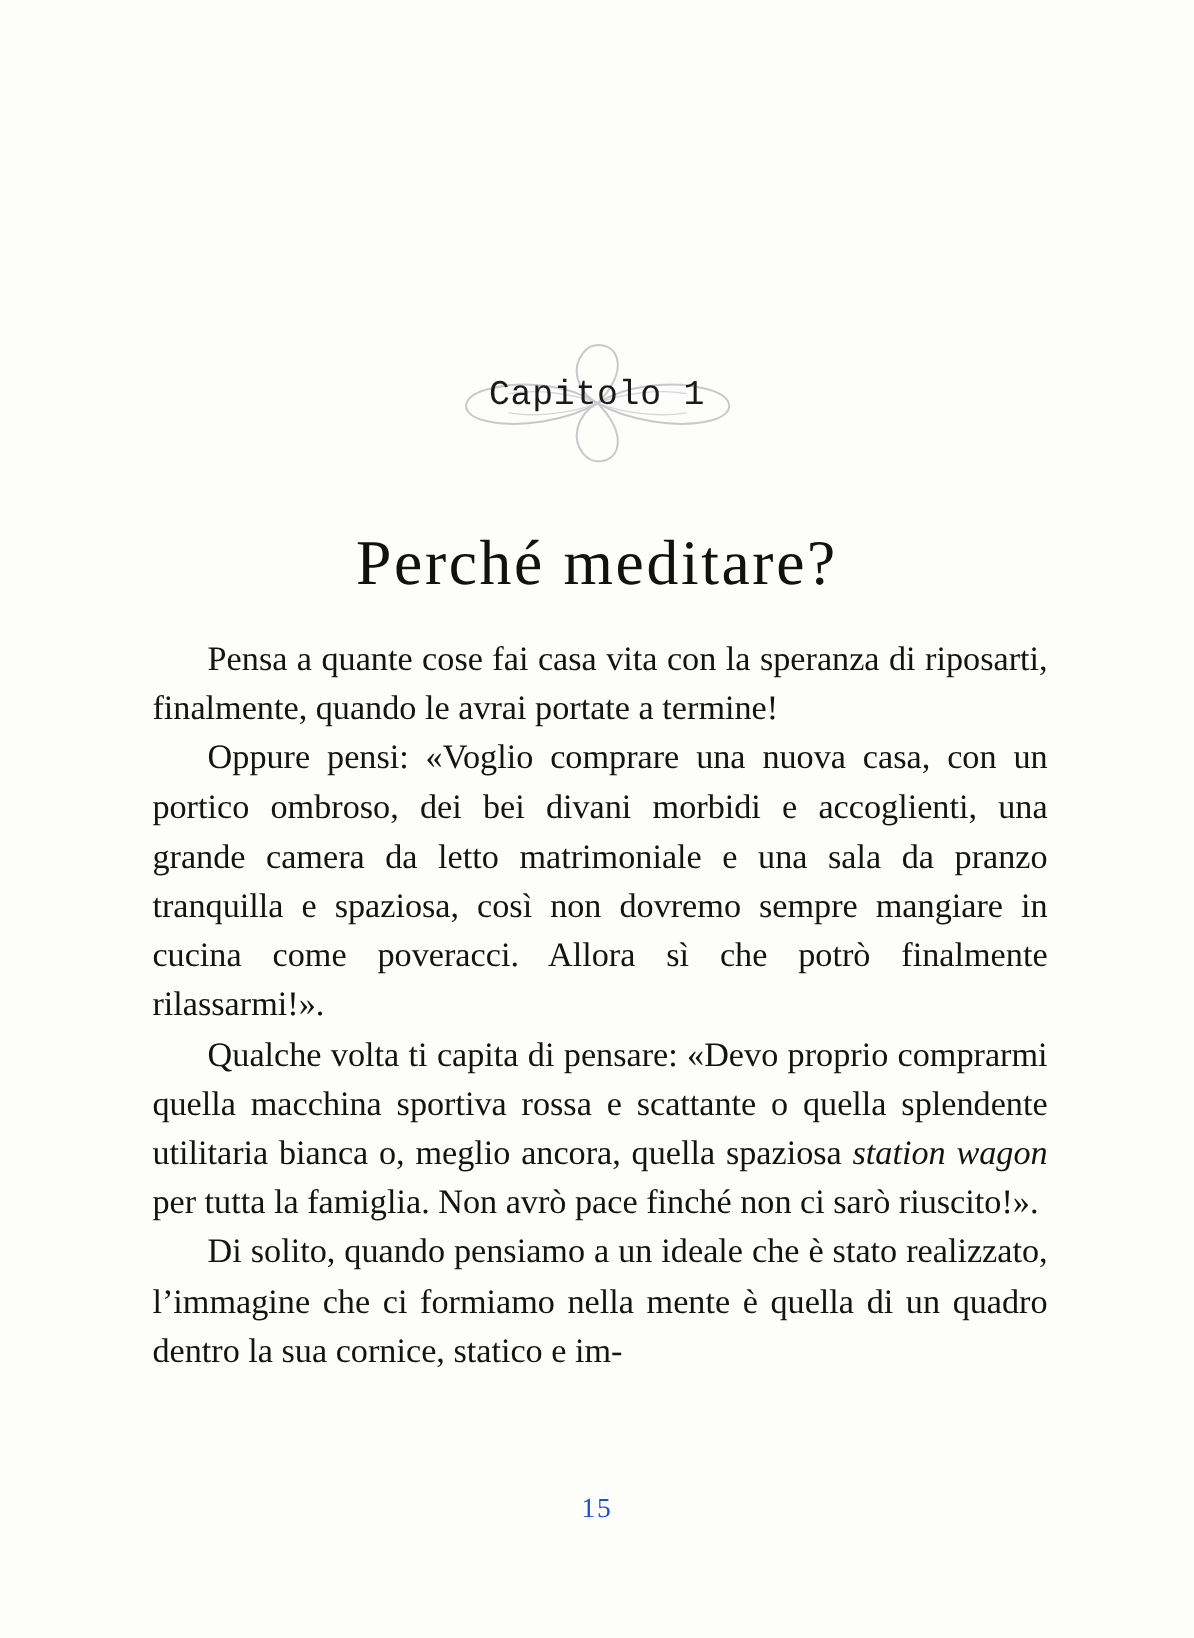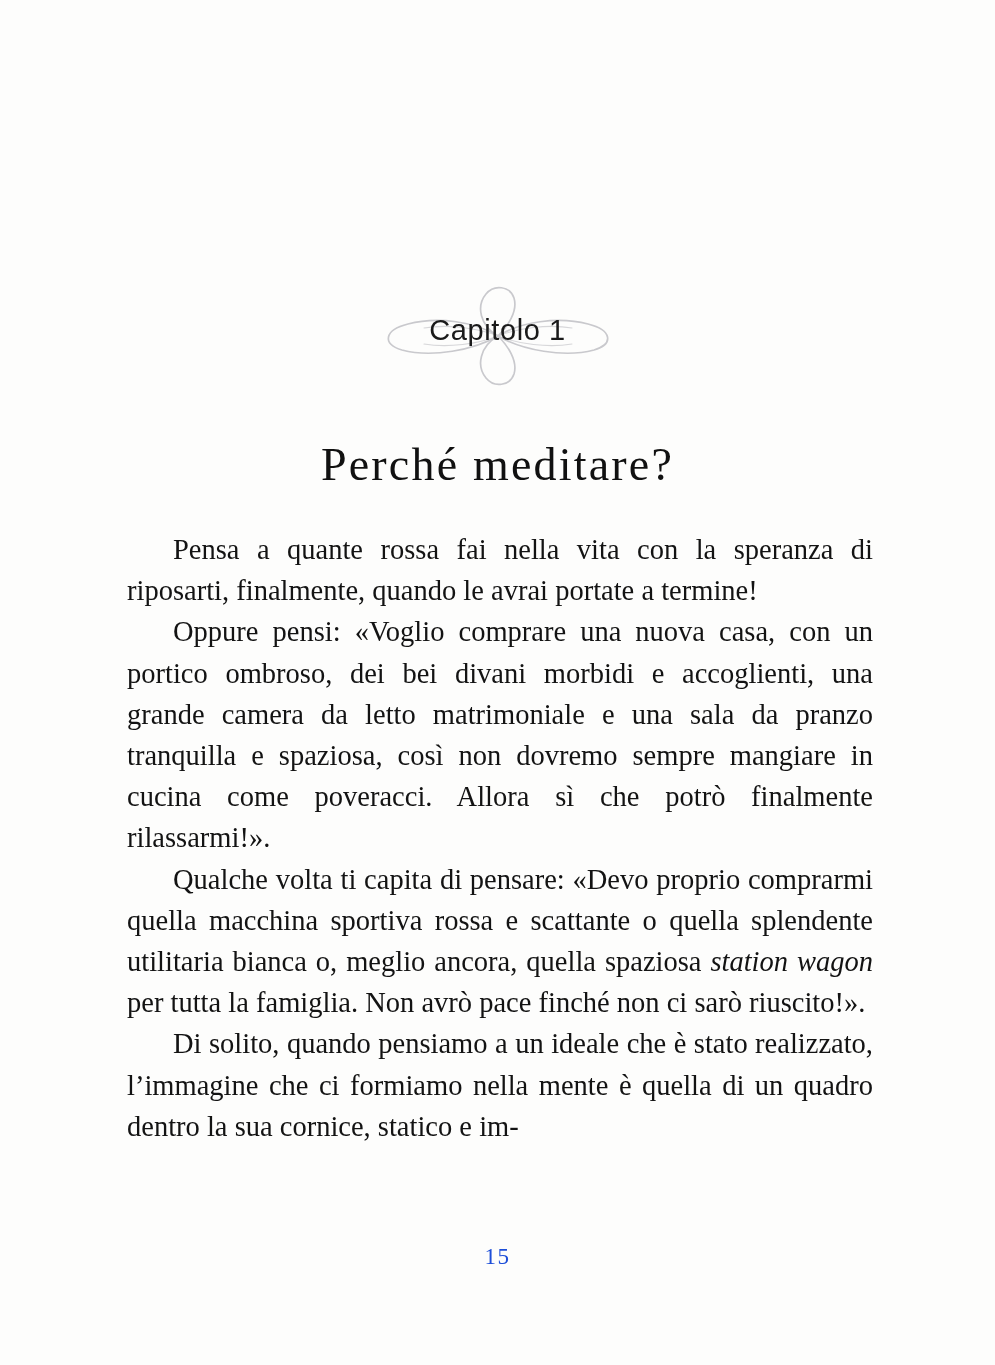--- a/index.html
+++ b/index.html
@@ -37,37 +37,37 @@
     transform: translateX(-50%);
     width: 260px;
     height: 108px;
   }
   .chapter-label {
     position: absolute;
     left: 0;
     top: 28px;
     width: 995px;
     text-align: center;
-    font-family: Liberation Sans, sans-serif;
+    font-family: Liberation Mono, monospace;
     font-size: 29px;
     line-height: 40px;
     color: #1a1a1a;
     letter-spacing: 0.6px;
     font-weight: 400;
   }
 
   
   .chapter-title {
     position: absolute;
     top: 398px;
     left: 0;
     width: 995px;
     text-align: center;
     font-family: "Liberation Serif", "DejaVu Serif", serif;
-    font-size: 46px;
+    font-size: 53px;
     line-height: 72px;
     color: #111111;
     letter-spacing: 2.2px;
     font-weight: 400;
   }
 
   
   .body-text {
     position: absolute;
     top: 529px;
@@ -132,21 +132,21 @@
           <path d="M130 54 C150 62 180 66 204 62" stroke-width="1.1" opacity="0.75"></path>
         </g>
       </svg>
     </div>
     <div class="chapter-label">Capitolo 1</div>
   </div>
 
   <h1 class="chapter-title">Perché meditare?</h1>
 
   <div class="body-text">
-    <p>Pensa a quante rossa fai nella vita con la speranza di riposarti, finalmente, quando le avrai portate a termine!</p>
+    <p>Pensa a quante cose fai casa vita con la speranza di riposarti, finalmente, quando le avrai portate a termine!</p>
     <p>Oppure pensi: «Voglio comprare una nuova casa, con un portico ombroso, dei bei divani morbidi e accoglienti, una grande camera da letto matrimoniale e una sala da pranzo tranquilla e spaziosa, così non dovremo sempre mangiare in cucina come poveracci. Allora sì che potrò finalmente rilassarmi!».</p>
     <p><span>Qualche volta ti capita di pensare: «Devo proprio comprarmi quella macchina sportiva rossa e scattante o quella splendente utilitaria bianca o, meglio ancora, quella spaziosa </span><i>station wagon</i><span> per tutta la famiglia. Non avrò pace finché non ci sarò riuscito!».</span></p>
     <p>Di solito, quando pensiamo a un ideale che è stato realizzato, l’immagine che ci formiamo nella mente è quella di un quadro dentro la sua cornice, statico e im-</p>
   </div>
 
   <div class="folio">15</div>
 
 </div>
 
 </body></html>

